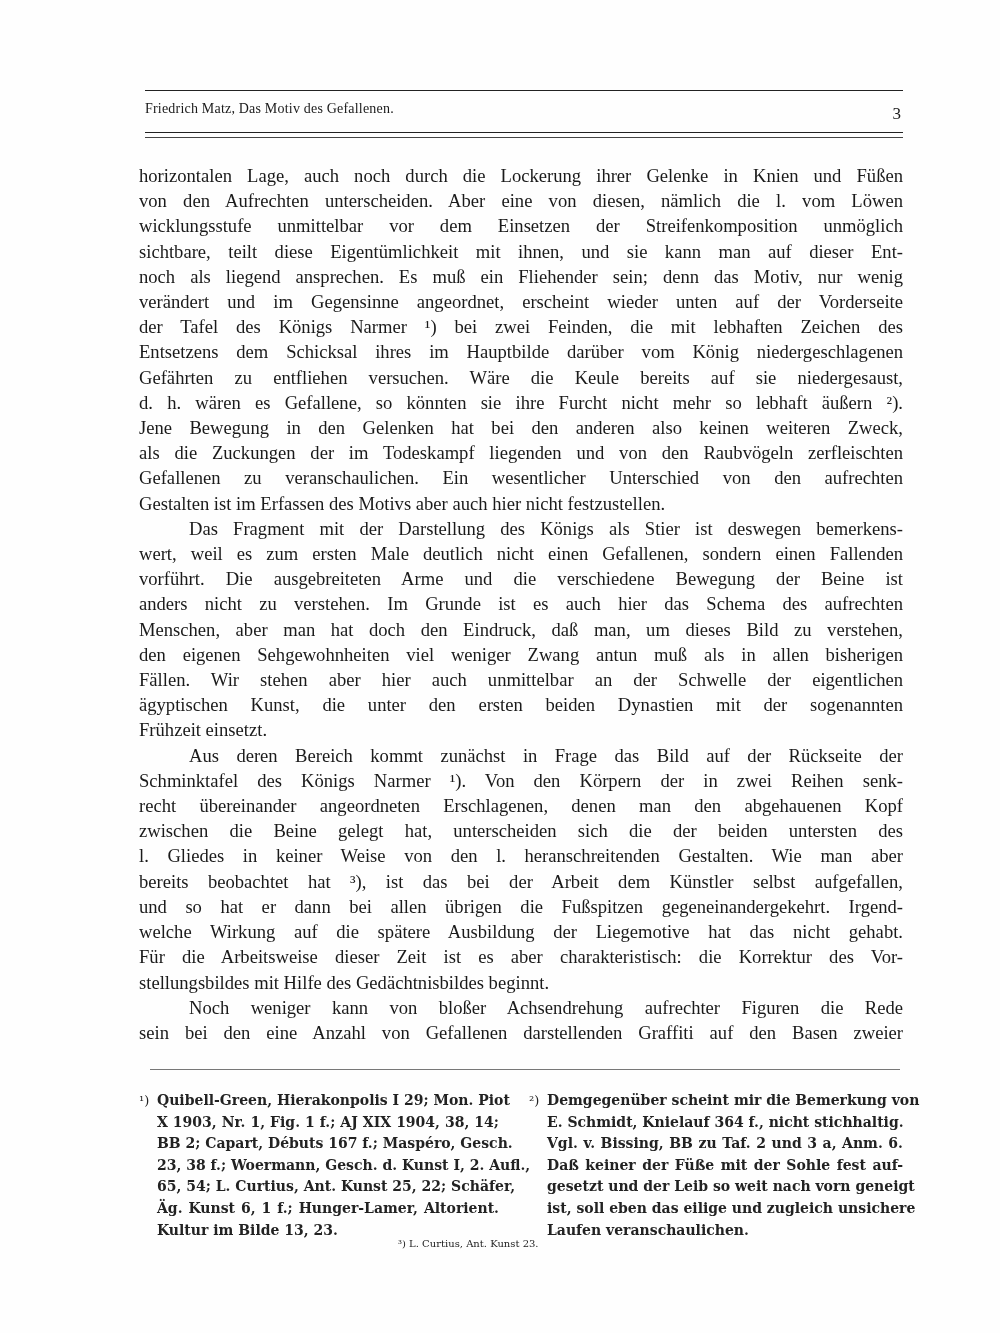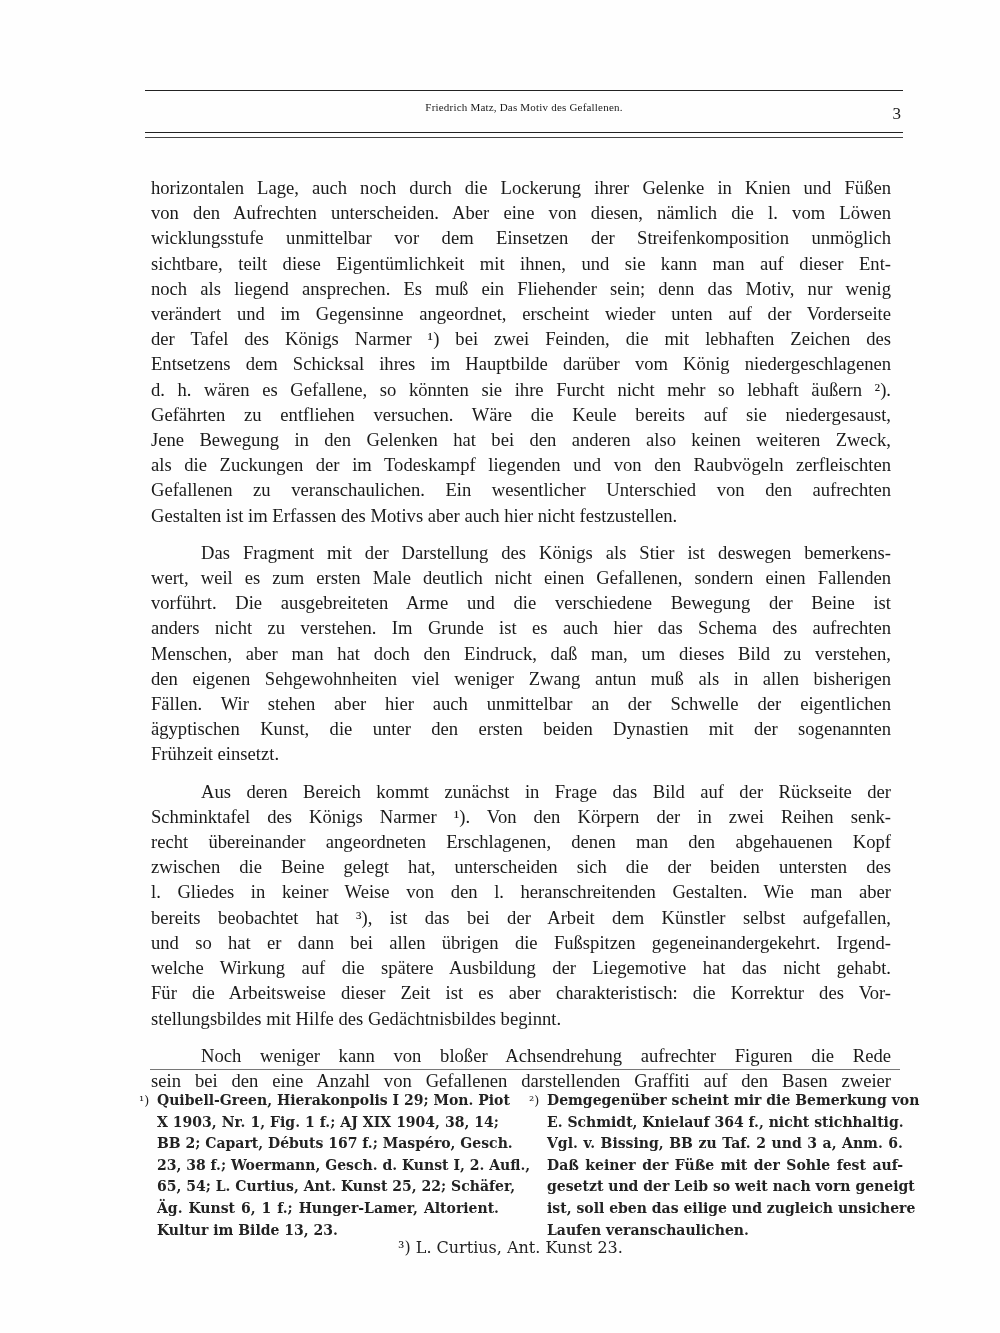--- a/index.html
+++ b/index.html
@@ -32,22 +32,22 @@
     .header {
       position: absolute;
       left: 145px;
       width: 758px;
       top: 101px;
       height: 26px;
     }
     .running-title {
       position: absolute;
       left: 0; right: 0;
-      text-align: center;
-      font-size: 11px;
+      text-align: left;
+      font-size: 14px;
       letter-spacing: 0.2px;
     }
     .page-number {
       position: absolute;
       right: 2px;
       top: 3px;
       font-size: 17px;
     }
     .rule-bottom-1 {
       position: absolute;
@@ -64,21 +64,21 @@
     .body-text {
       position: absolute;
       left: 139px;
       width: 764px;
       top: 163px;
       font-size: 18.6px;
       line-height: 25.2px;
       text-align: justify;
     }
     .body-text p {
-      margin: 12px;
+      margin: 0;
     }
     .line {
       display: block;
       text-align: justify;
       text-align-last: justify;
       white-space: nowrap;
       overflow: visible;
     }
     .line.last {
       text-align-last: left;
@@ -122,21 +122,21 @@
       white-space: nowrap;
       text-align: justify;
       text-align-last: justify;
       font-weight: bold;
     }
     .fn-line.last { text-align-last: left; }
     .fn-third {
       position: absolute;
       top: 1238px;
       left: 398px;
-      font-size: 16px;
+      font-size: 10px;
       font-family: "DejaVu Serif", "Liberation Serif", serif;
       color: #222;
     }
   </style>
 </head>
 <body>
 
 <div class="page">
 
   <div class="rule-top"></div>
@@ -153,22 +153,22 @@
 
     <p>
       <span class="line">horizontalen Lage, auch noch durch die Lockerung ihrer Gelenke in Knien und Füßen</span>
       <span class="line">von den Aufrechten unterscheiden. Aber eine von diesen, nämlich die l. vom Löwen</span>
       <span class="line">wicklungsstufe unmittelbar vor dem Einsetzen der Streifenkomposition unmöglich</span>
       <span class="line">sichtbare, teilt diese Eigentümlichkeit mit ihnen, und sie kann man auf dieser Ent-</span>
       <span class="line">noch als liegend ansprechen. Es muß ein Fliehender sein; denn das Motiv, nur wenig</span>
       <span class="line">verändert und im Gegensinne angeordnet, erscheint wieder unten auf der Vorderseite</span>
       <span class="line">der Tafel des Königs Narmer ¹) bei zwei Feinden, die mit lebhaften Zeichen des</span>
       <span class="line">Entsetzens dem Schicksal ihres im Hauptbilde darüber vom König niedergeschlagenen</span>
+      <span class="line">Gefährten zu entfliehen versuchen. Wäre die Keule bereits auf sie niedergesaust,</span>
       <span class="line">d. h. wären es Gefallene, so könnten sie ihre Furcht nicht mehr so lebhaft äußern ²).</span>
-      <span class="line">Gefährten zu entfliehen versuchen. Wäre die Keule bereits auf sie niedergesaust,</span>
       <span class="line">Jene Bewegung in den Gelenken hat bei den anderen also keinen weiteren Zweck,</span>
       <span class="line">als die Zuckungen der im Todeskampf liegenden und von den Raubvögeln zerfleischten</span>
       <span class="line">Gefallenen zu veranschaulichen. Ein wesentlicher Unterschied von den aufrechten</span>
       <span class="line last">Gestalten ist im Erfassen des Motivs aber auch hier nicht festzustellen.</span>
     </p>
 
     <p>
       <span class="line" style="padding-left:50px">Das Fragment mit der Darstellung des Königs als Stier ist deswegen bemerkens-</span>
       <span class="line">wert, weil es zum ersten Male deutlich nicht einen Gefallenen, sondern einen Fallenden</span>
       <span class="line">vorführt. Die ausgebreiteten Arme und die verschiedene Bewegung der Beine ist</span>

